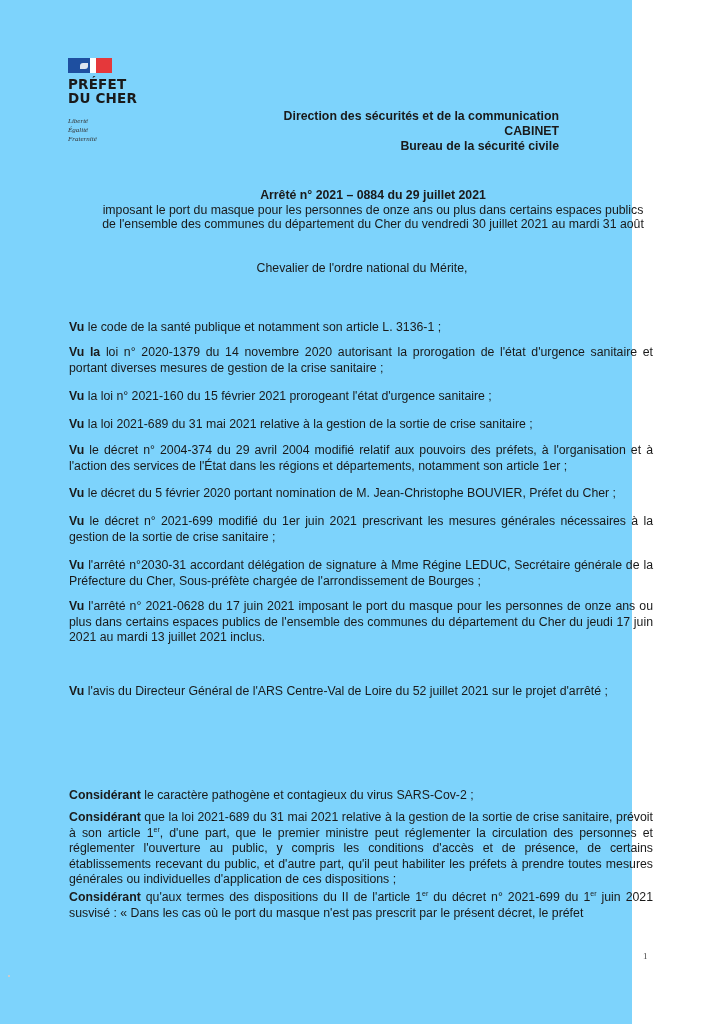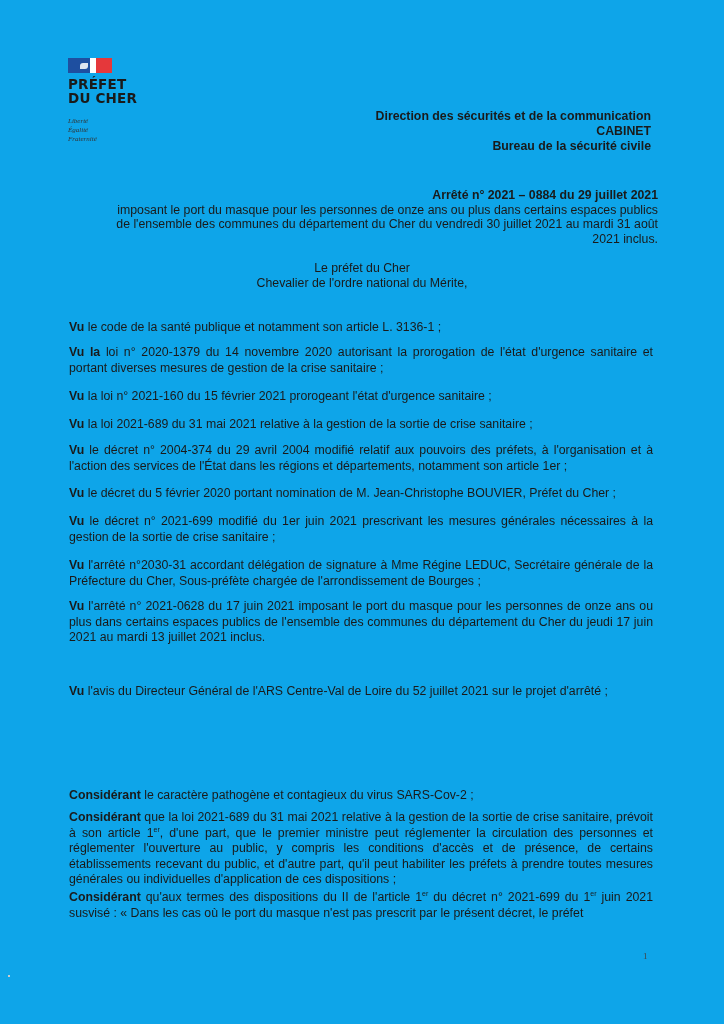--- a/index.html
+++ b/index.html
@@ -1,35 +1,35 @@
 <!DOCTYPE html>
 <html><head>
 <meta charset="utf-8">
 <style>
   html, body { margin: 0; padding: 0; background: #ffffff; }
   body { width: 724px; height: 1024px; position: relative; overflow: hidden;
          font-family: "Liberation Sans", sans-serif; color: #1a1a1a; }
-  .page { position: absolute; left: 0; top: 0; width: 724px; height: 1024px; background: #0ea5e9; }
+  .page { position: absolute; left: 0; top: 0; width: 632px; height: 1024px; background: #7dd3fc; }
 
   .logo { position: absolute; left: 68px; top: 58px; width: 120px; }
   .flag { display: flex; width: 44px; height: 15px; }
   .flag .blue { width: 22px; height: 15px; background: #1e4fa0; position: relative; }
   .flag .gap { width: 6px; height: 15px; background: #fff; }
   .flag .red { width: 16px; height: 15px; background: #e5383b; }
   .flag .blue::after { content: ""; position: absolute; right: 2px; top: 5px; width: 8px; height: 6px;
                        border-radius: 3px 0 3px 0; background: #ffffff; opacity: 0.85; }
   .logo-title { font-family: "DejaVu Sans", sans-serif; font-weight: bold; font-size: 13.5px;
                 line-height: 14px; margin-top: 4px; color: #1a1a1a; letter-spacing: 0.2px; }
   .motto { font-family: "Liberation Serif", serif; font-style: italic; font-size: 7px;
            line-height: 9px; margin-top: 12px; color: #333; }
 
   .header-right { position: absolute; right: 73px; top: 109px; text-align: right;
                   font-weight: bold; font-size: 12.3px; line-height: 15px; }
 
-  .title-block { position: absolute; left: 74px; width: 584px; top: 188px; text-align: right;
+  .title-block { position: absolute; left: 81px; width: 584px; top: 188px; text-align: center;
                  font-size: 12.3px; line-height: 14.5px; }
   .title-block .arrete { font-weight: bold; }
   .prefet-block { position: absolute; left: 70px; width: 584px; top: 261px; text-align: center;
                   font-size: 12.3px; line-height: 14.5px; }
 
   .para { position: absolute; left: 69px; width: 584px; font-size: 12.3px; line-height: 15.5px;
           text-align: justify; }
   .para b { font-weight: bold; }
   sup { font-size: 7px; line-height: 0; }
 
@@ -62,25 +62,23 @@
   <div class="header-right">
     <div>Direction des sécurités et de la communication</div>
     <div>CABINET</div>
     <div>Bureau de la sécurité civile</div>
   </div>
 
   <div class="title-block">
     <div class="arrete">Arrêté n° 2021 – 0884 du 29 juillet 2021</div>
     <div>imposant le port du masque pour les personnes de onze ans ou plus dans certains espaces publics</div>
     <div>de l'ensemble des communes du département du Cher du vendredi 30 juillet 2021 au mardi 31 août</div>
-    <div>2021 inclus.</div>
   </div>
 
   <div class="prefet-block">
-    <div>Le préfet du Cher</div>
     <div>Chevalier de l'ordre national du Mérite,</div>
   </div>
 
   <div class="para" style="top:320px"><b>Vu</b><span> le code de la santé publique et notamment son article L. 3136-1 ;</span></div>
   <div class="para" style="top:345px"><b>Vu la</b><span> loi n° 2020-1379 du 14 novembre 2020 autorisant la prorogation de l'état d'urgence sanitaire et portant diverses mesures de gestion de la crise sanitaire ;</span></div>
   <div class="para" style="top:389px"><b>Vu</b><span> la loi n° 2021-160 du 15 février 2021 prorogeant l'état d'urgence sanitaire ;</span></div>
   <div class="para" style="top:417px"><b>Vu</b><span> la loi 2021-689 du 31 mai 2021 relative à la gestion de la sortie de crise sanitaire ;</span></div>
   <div class="para" style="top:443px"><b>Vu</b><span> le décret n° 2004-374 du 29 avril 2004 modifié relatif aux pouvoirs des préfets, à l'organisation et à l'action des services de l'État dans les régions et départements, notamment son article 1er ;</span></div>
   <div class="para" style="top:486px"><b>Vu</b><span> le décret du 5 février 2020 portant nomination de M. Jean-Christophe BOUVIER, Préfet du Cher ;</span></div>
   <div class="para" style="top:514px"><b>Vu</b><span> le décret n° 2021-699 modifié du 1er juin 2021 prescrivant les mesures générales nécessaires à la gestion de la sortie de crise sanitaire ;</span></div>

